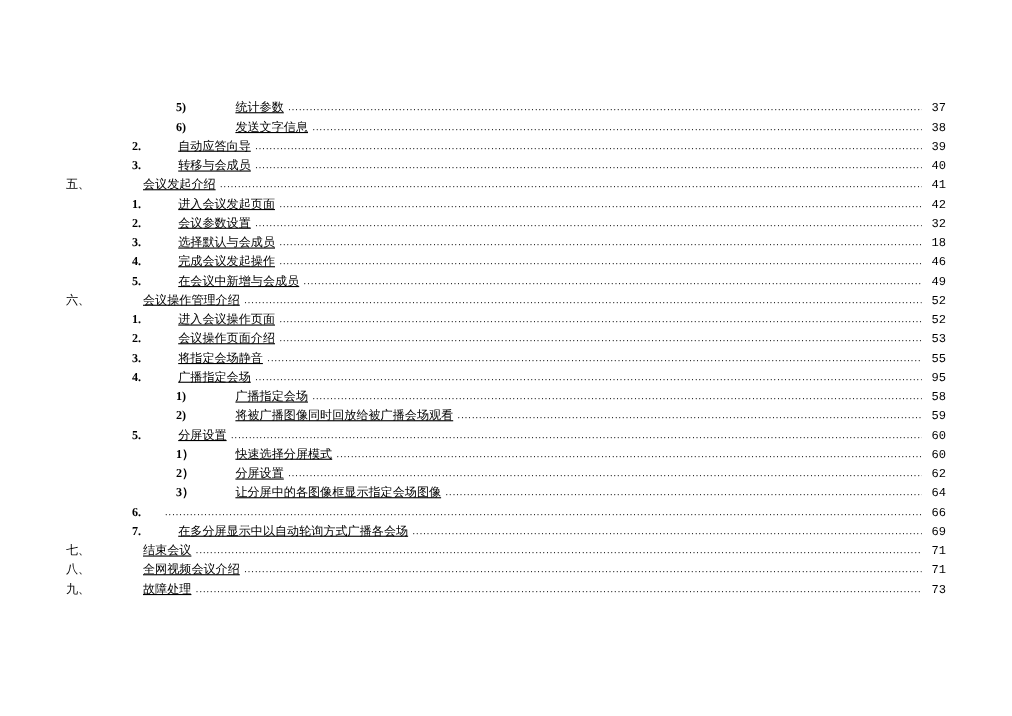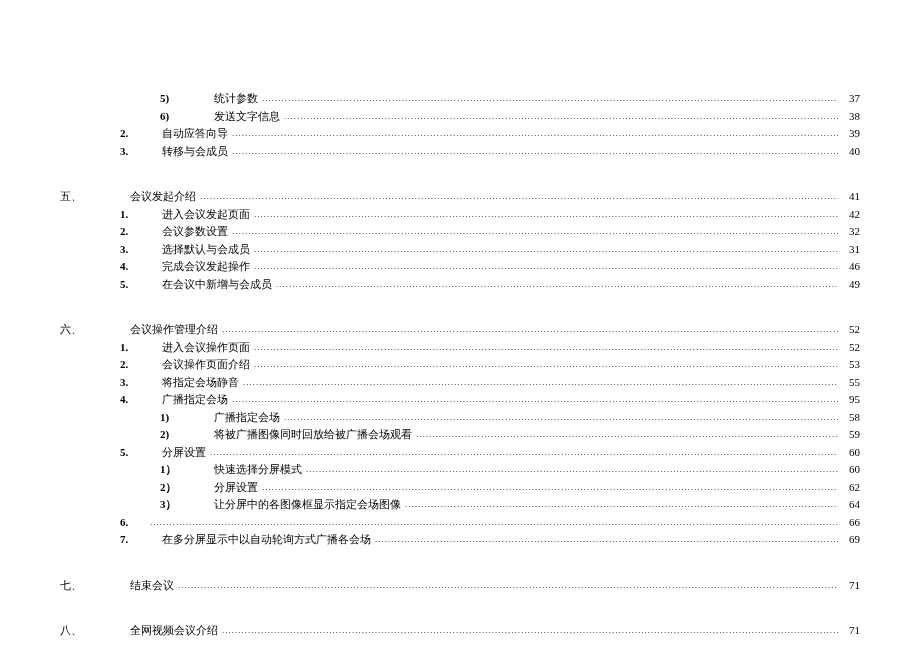--- a/index.html
+++ b/index.html
@@ -29,41 +29,43 @@
       padding-left: 0;
     }
     .col-num {
       flex-shrink: 0;
       font-weight: bold;
       text-align: left;
     }
     .col-title {
       flex-shrink: 0;
       padding-right: 4px;
+      text-decoration: underline;
     }
     .dots {
       flex: 1 1 auto;
       overflow: hidden;
       letter-spacing: 1px;
       font-size: 9px;
       position: relative;
       top: -1px;
     }
     .dots::after {
       content: "..............................................................................................................................................................................................................................................................................................................";
     }
     .col-page {
       flex-shrink: 0;
       padding-left: 4px;
       text-align: right;
       min-width: 18px;
+      font-family: Liberation Mono, monospace;
     }
     .lvl-1 .col-section { width: 30px; }
     .lvl-1 .col-num { width: 30px; padding-left: 0; }
-    .lvl-1 .col-title { padding-left: 10px; margin-top: 28px; }
+    .lvl-1 .col-title { padding-left: 10px; }
     .lvl-2 .col-section { width: 60px; }
     .lvl-2 .col-num { width: 30px; }
     .lvl-2 .col-title { padding-left: 12px; }
     .lvl-3 .col-section { width: 100px; }
     .lvl-3 .col-num { width: 40px; }
     .lvl-3 .col-title { padding-left: 14px; }
   </style>
 </head>
 <body>
 
@@ -115,21 +117,21 @@
       <span class="col-num">2.</span>
       <span class="col-title">会议参数设置</span>
       <span class="dots"></span>
       <span class="col-page">32</span>
     </div>
     <div class="toc-line lvl-2">
       <span class="col-section"></span>
       <span class="col-num">3.</span>
       <span class="col-title">选择默认与会成员</span>
       <span class="dots"></span>
-      <span class="col-page">31</span>
+      <span class="col-page">18</span>
     </div>
     <div class="toc-line lvl-2">
       <span class="col-section"></span>
       <span class="col-num">4.</span>
       <span class="col-title">完成会议发起操作</span>
       <span class="dots"></span>
       <span class="col-page">46</span>
     </div>
     <div class="toc-line lvl-2">
       <span class="col-section"></span>

